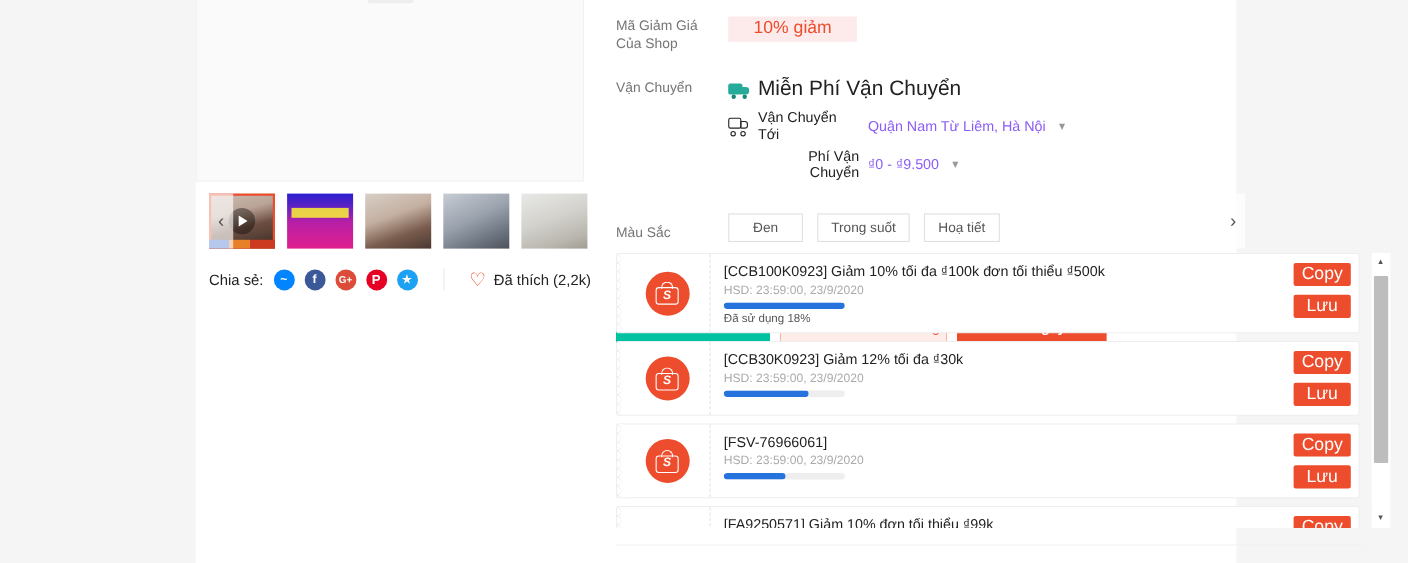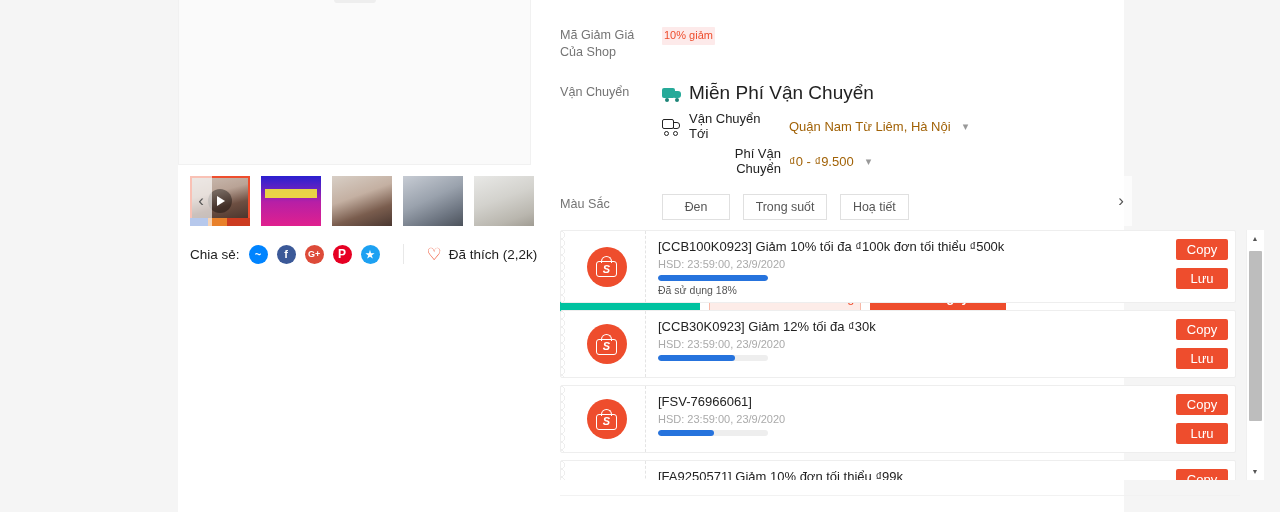--- a/index.html
+++ b/index.html
@@ -80,34 +80,34 @@
   .sico-facebook{background:#3b5998;}
   .sico-google{background:#dd4b39;font-size:9px;}
   .sico-pinterest{background:#e60023;font-size:12px;}
   .sico-twitter{background:#1da1f2;font-size:10px;}
   .share-sep { width:1px;height:20px;background:#e8e8e8;margin:0 14px; }
   .like-wrap { display:flex;align-items:center;gap:7px;cursor:pointer; }
   .heart-ico { color:#ee4d2d; font-size:17px; line-height:1; }
   .like-text { font-size:13.5px;color:#222; }
 
   
-  .right-col { position:absolute; left:382px; top:12px; width:560px; }
+  .right-col { position:absolute; left:382px; top:0; width:560px; }
   .attr-row { display:flex; align-items:flex-start; margin-bottom:0; }
   .attr-label {
     width:102px; flex:none; color:#757575; font-size:12.6px;
     line-height:17px; padding-top:2px;
   }
   .voucher-badge {
     display:inline-block; background:#fdeaea; color:#ee4d2d;
-    font-size:11px; padding:3px 2px 4px; border-radius:1px; line-height:1;
+    font-size:16px; padding:3px 23px 4px; border-radius:1px; line-height:1;
   }
   .ship-line { display:flex; align-items:center; gap:8px; min-height:22px; }
   .ship-free-text { font-size:19px; color:#222; }
   .ship-label2 { width:92px; color:#222; font-size:13px; }
-  .ship-value { color:#a16207; font-size:13px; }
+  .ship-value { color:#8b5cf6; font-size:13px; }
   .caret { color:#999; font-size:11px; margin-left:4px; }
   .truck-green { width:19px;height:13px;position:relative; }
   .truck-green .cab{position:absolute;left:0;top:1px;width:13px;height:10px;background:#26aa99;border-radius:2px;}
   .truck-green .nose{position:absolute;left:12px;top:4px;width:7px;height:7px;background:#26aa99;border-radius:1px 3px 3px 1px;}
   .truck-green .w1,.truck-green .w2{position:absolute;bottom:-2px;width:4px;height:4px;border-radius:50%;background:#1d8578;}
   .truck-green .w1{left:3px;} .truck-green .w2{left:13px;}
   .truck-out { width:19px;height:14px;position:relative; }
   .truck-out .cab{position:absolute;left:0;top:0;width:12px;height:10px;border:1.4px solid #222;border-radius:2px;}
   .truck-out .nose{position:absolute;left:11px;top:3px;width:7px;height:7px;border:1.4px solid #222;border-radius:1px 3px 3px 1px;}
   .truck-out .w1,.truck-out .w2{position:absolute;bottom:-3px;width:5px;height:5px;border-radius:50%;border:1.4px solid #222;background:#fff;}
@@ -200,21 +200,21 @@
     width:110px;height:6px;background:#eee;border-radius:3px;margin-top:5px;overflow:hidden;
   }
   .vc-bar-fill { height:100%; background:#2673dd; border-radius:3px; }
   .vc-used { font-size:10.5px; color:#555; margin-top:3px; }
   .vc-actions {
     width:66px; flex:none; padding:8px 0 8px 0;
     display:flex; flex-direction:column; align-items:center; gap:8px;
   }
   .vc-btn {
     width:52px;height:21px;background:#ee4d2d;color:#fff;border:none;
-    font-size:13px;cursor:pointer;font-family:inherit;border-radius:2px;
+    font-size:16px;cursor:pointer;font-family:inherit;border-radius:2px;
     display:flex;align-items:center;justify-content:center;
   }
   
   .vsb { width:17px; height:250px; background:#fff; border-left:1px solid #f0f0f0;
          display:flex;flex-direction:column;align-items:center; position:relative; }
   .vsb-arrow { width:17px;height:17px;display:flex;align-items:center;justify-content:center;
                font-size:7px;color:#555;cursor:pointer;background:#fff; }
   .vsb-track { flex:1; width:17px; position:relative; background:#fff; }
   .vsb-thumb { position:absolute; left:2px; top:4px; width:13px; height:170px;
                background:#bdbdbd; border-radius:1px; cursor:pointer; }
@@ -303,21 +303,21 @@
             <span class="caret">▾</span>
           </div>
           <div class="ship-line" style="margin-top:5px;padding-left:27px;text-align:right;">
             <span class="ship-label2">Phí Vận Chuyển</span>
             <span class="ship-value">₫0 - ₫9.500</span>
             <span class="caret">▾</span>
           </div>
         </div>
       </div>
 
-      <div class="attr-row" style="margin-top:18px;align-items:flex-start;">
+      <div class="attr-row" style="margin-top:30px;align-items:flex-end;">
         <div class="attr-label">Màu Sắc</div>
         <div>
           <button class="opt-btn">Đen</button>
           <button class="opt-btn">Trong suốt</button>
           <button class="opt-btn">Hoạ tiết</button>
         </div>
       </div>
 
       <div class="attr-row" style="margin-top:20px;align-items:center;">
         <div class="attr-label">Số Lượng</div>

